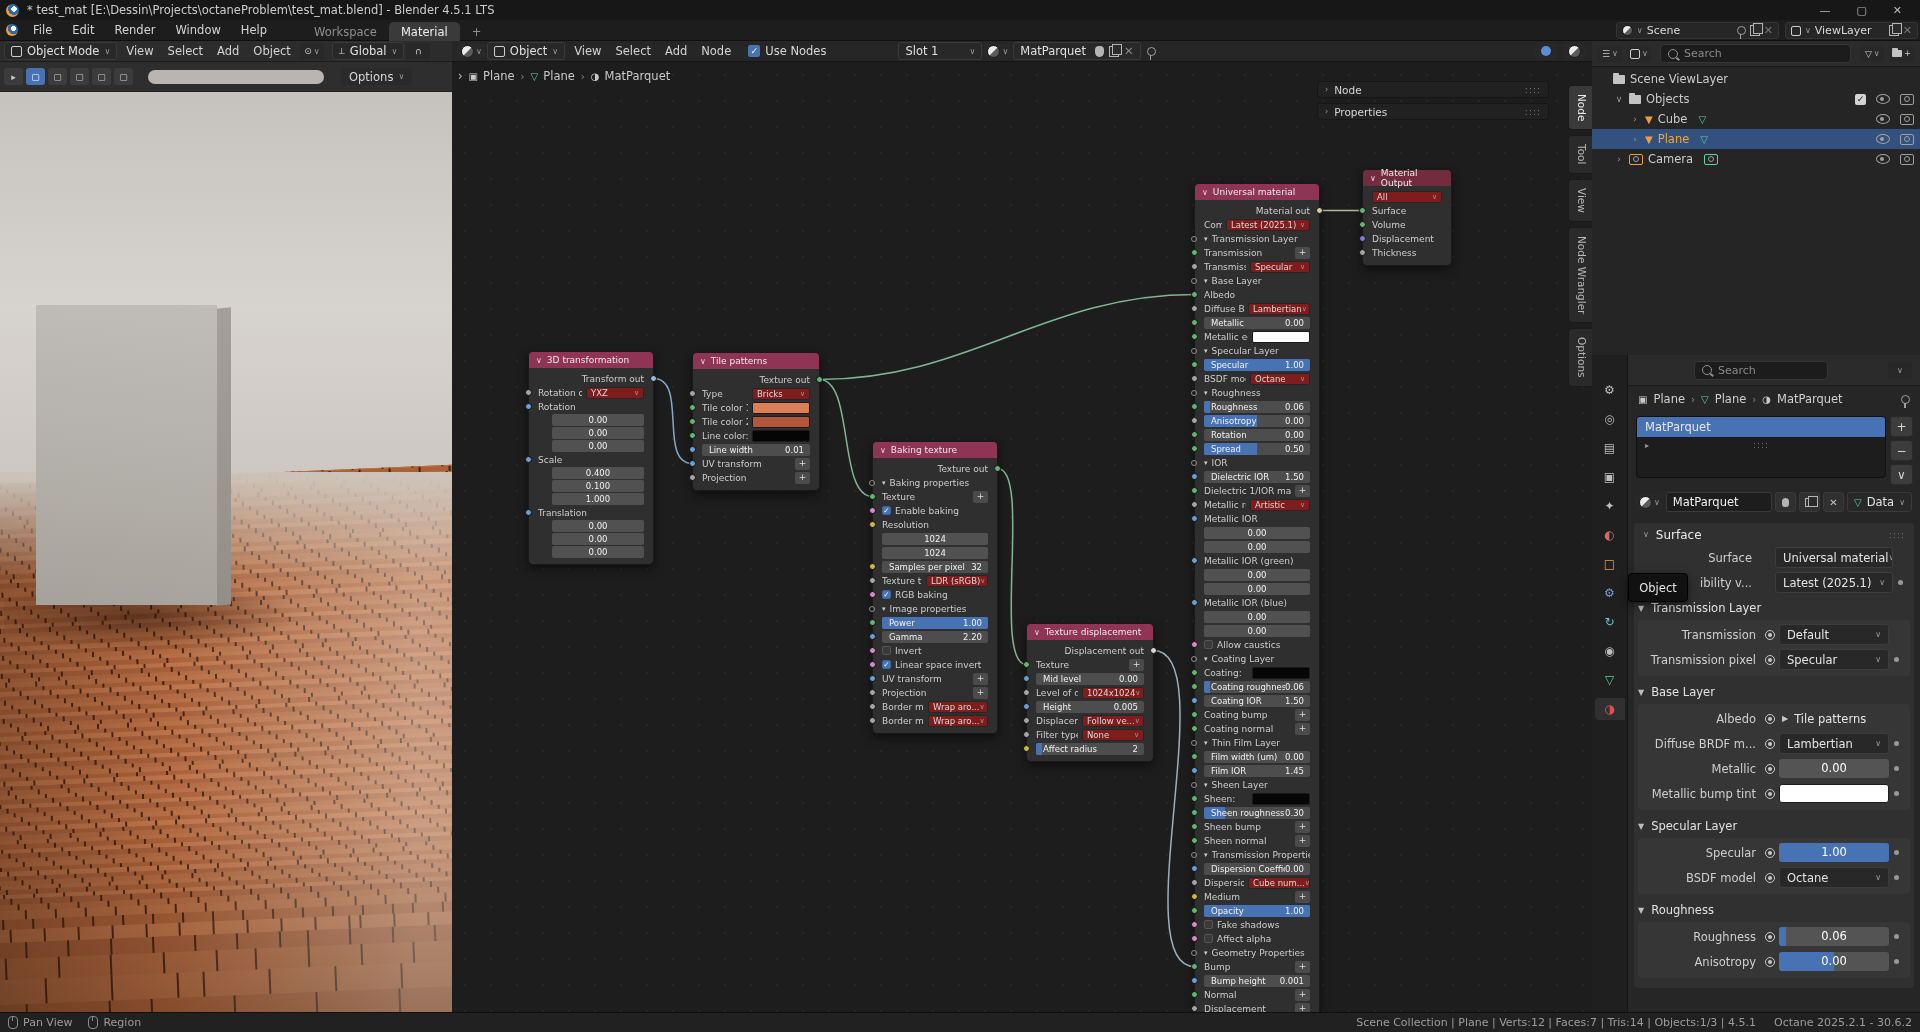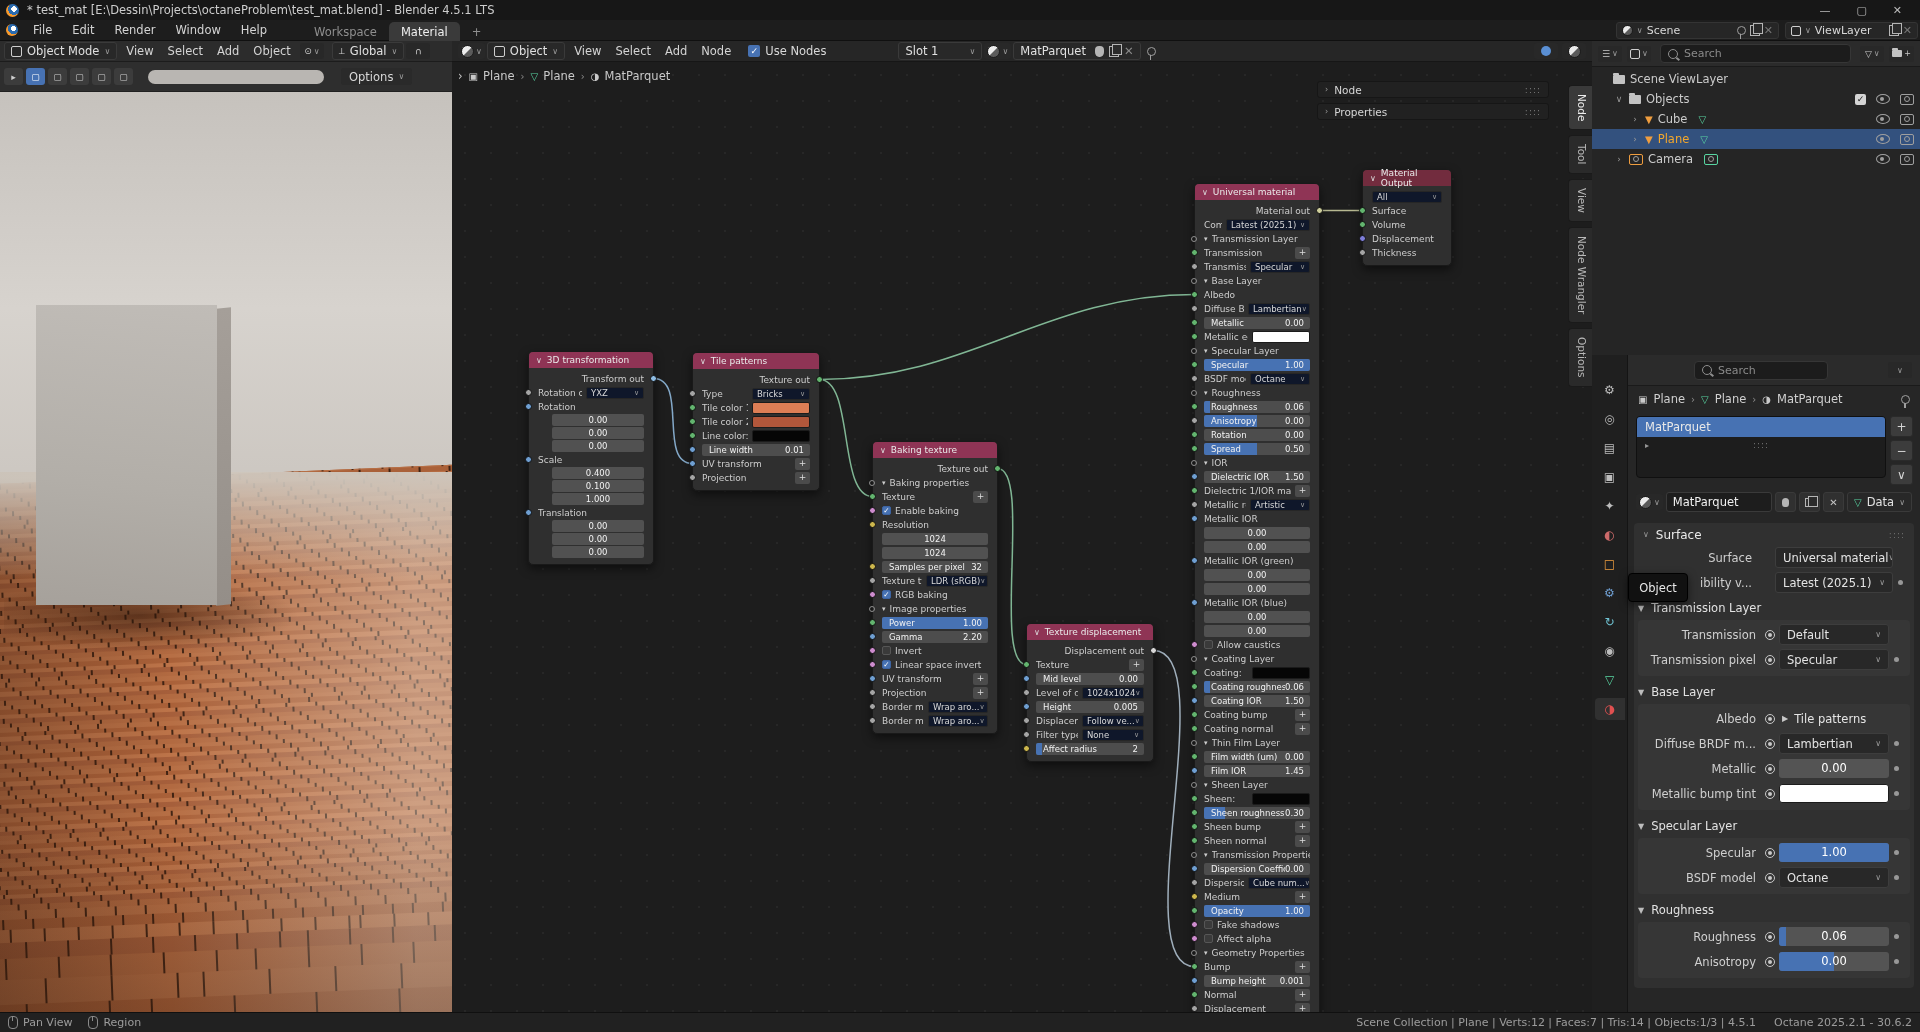--- a/index.html
+++ b/index.html
@@ -84,21 +84,21 @@
   .nhead{height:16px;display:flex;align-items:center;gap:5px;padding:0 7px;border-radius:4px 4px 0 0;color:#eaeaea;}
   .nhead .nchev{font-size:8px;color:#dcdcdc;}
   .nbody{padding:4px 0 5px;}
   .nrow{position:relative;height:13px;margin-bottom:1px;display:flex;align-items:center;gap:4px;padding:0 9px;}
   .nrow.vecrow{height:auto;display:block;}
   .nlbl{flex:1;white-space:nowrap;overflow:hidden;}
   .nout{flex:1;text-align:right;white-space:nowrap;}
   .sock{position:absolute;width:7px;height:7px;border-radius:50%;top:3px;border:1px solid #0e0e0e;box-sizing:border-box;z-index:3;}
   .sock.l{left:-4px;} .sock.r{right:-4px;}
   .sock.hollow{background:transparent!important;border:1px solid #8e8e8e;width:6px;height:6px;top:3.5px;}
-  .ndd{width:58px;height:12px;background:#0f172a;border:1px solid #262626;border-radius:2px;display:flex;align-items:center;padding:0 4px;box-sizing:border-box;font-size:8.5px;color:#d8d8d8;white-space:nowrap;overflow:hidden;justify-content:space-between;}
+  .ndd{width:58px;height:12px;background:#7f1d1d;border:1px solid #262626;border-radius:2px;display:flex;align-items:center;padding:0 4px;box-sizing:border-box;font-size:8.5px;color:#d8d8d8;white-space:nowrap;overflow:hidden;justify-content:space-between;}
   .ndd .ar{margin-left:auto;font-size:7px;color:#999;}
   .ndd.full{flex:1;width:auto;}
   .nslider{position:relative;flex:1;height:12px;background:#4d4d4d;border-radius:2px;overflow:hidden;display:flex;align-items:center;font-size:8.5px;color:#f2f2f2;}
   .nslider .fl{position:absolute;left:0;top:0;bottom:0;background:#4772b3;}
   .nslider .sl{position:relative;margin-left:7px;flex:1;white-space:nowrap;overflow:hidden;}
   .nslider .sv{position:relative;margin-right:6px;}
   .nfield{flex:1;height:12px;background:#515151;border-radius:2px;text-align:center;font-size:8.5px;color:#f2f2f2;line-height:12px;}
   .vfield{height:12px;background:#515151;border-radius:2px;margin:0 0 1px 14px;text-align:center;font-size:8.5px;color:#f2f2f2;line-height:12px;}
   .swatch{width:58px;height:12px;border-radius:2px;border:1px solid #1b1b1b;box-sizing:border-box;}
   .plusb{width:15px;height:12px;background:#4b4b4b;border-radius:2px;color:#ddd;text-align:center;line-height:11px;}

